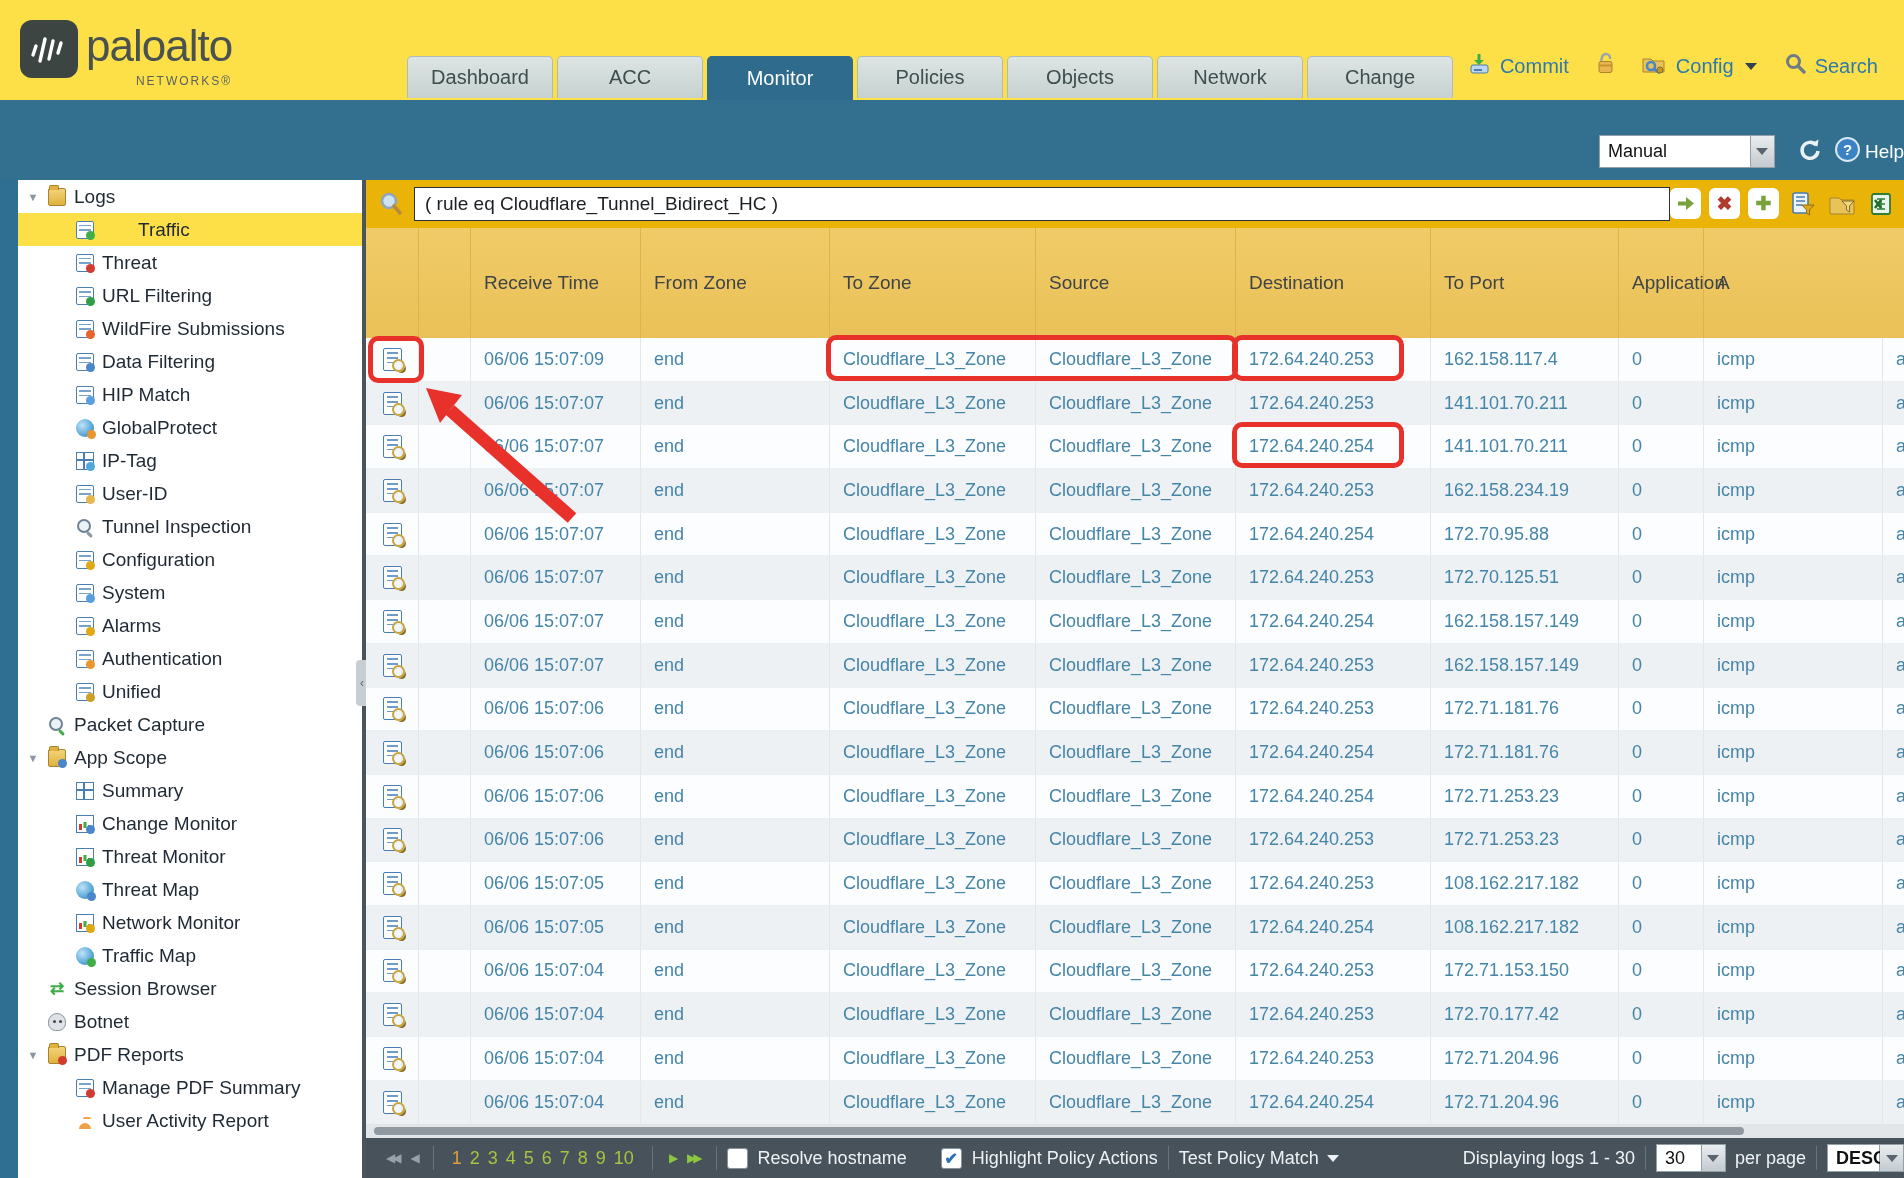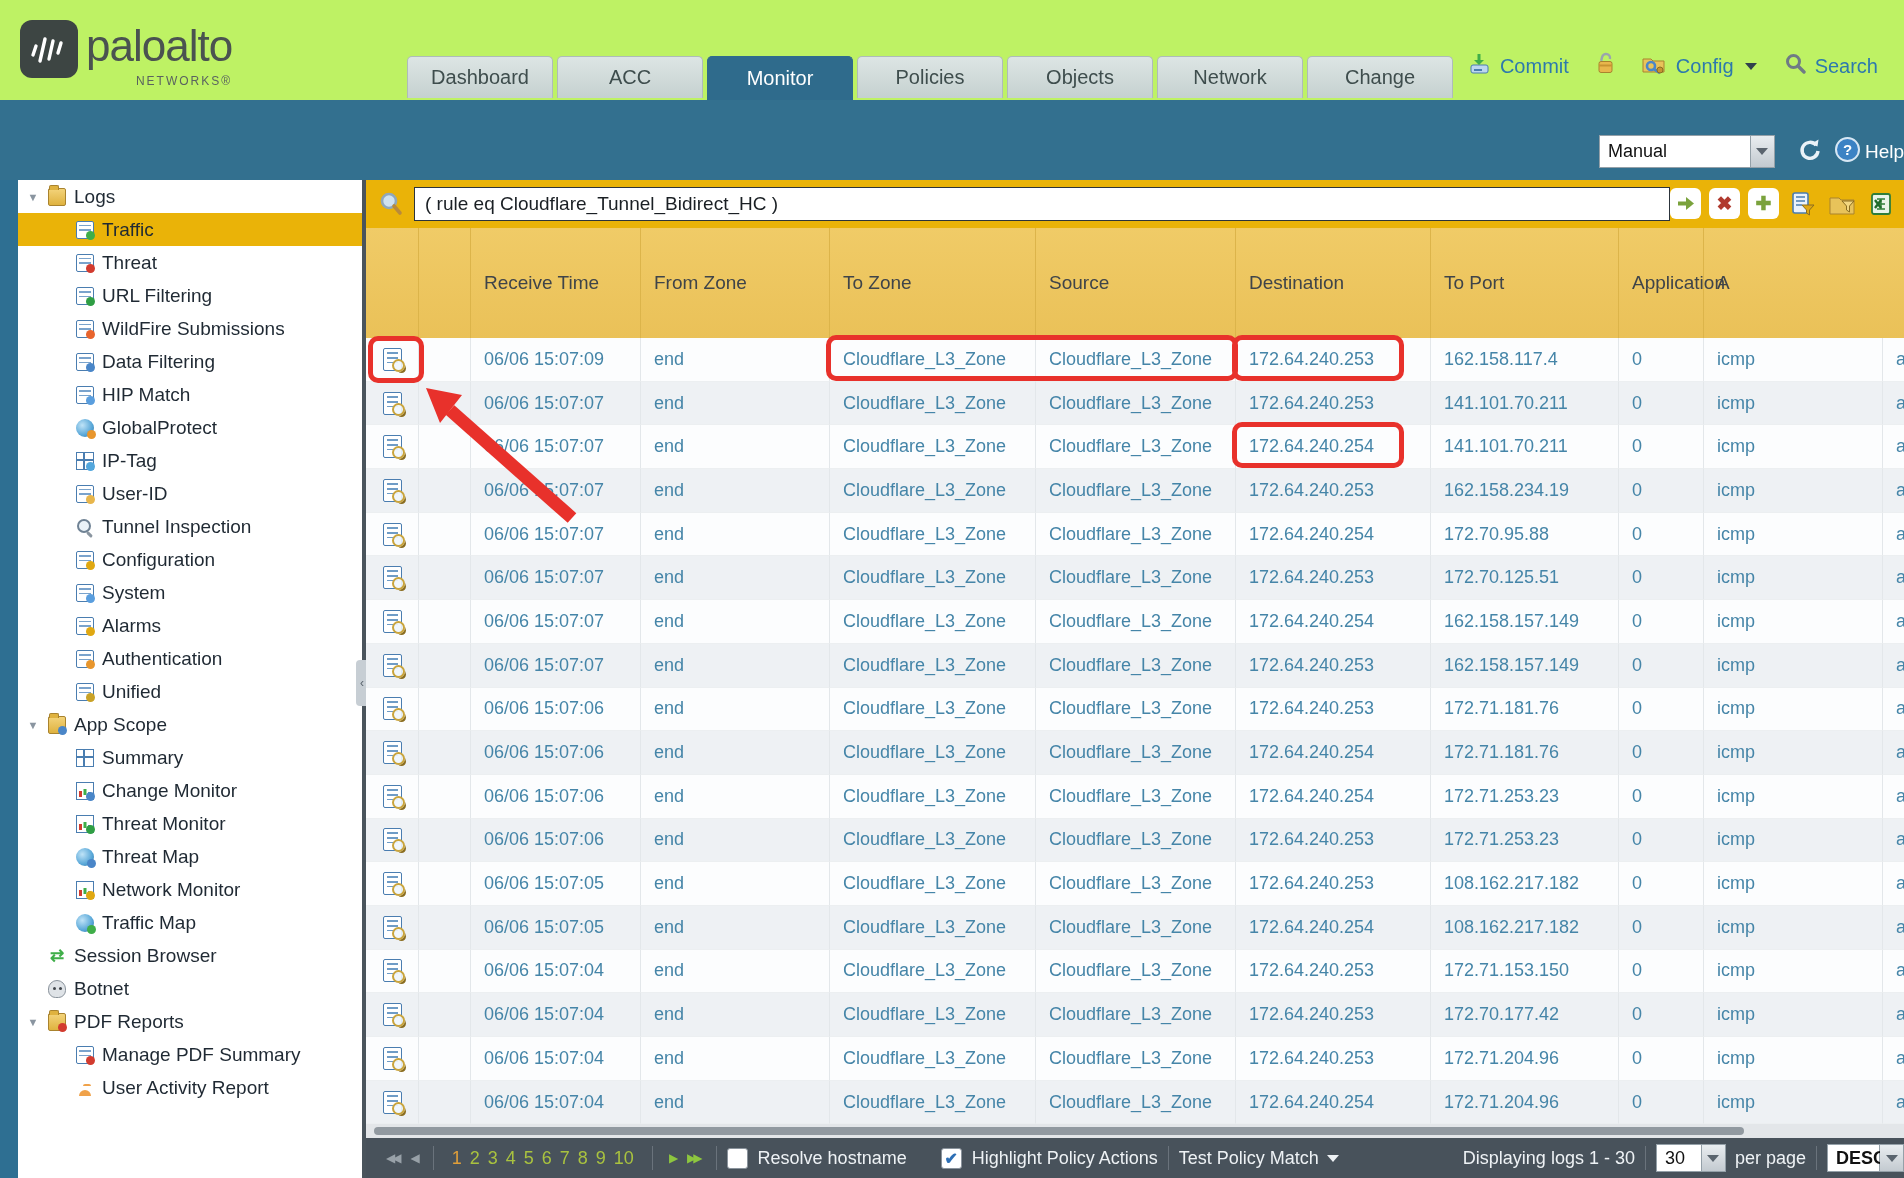--- a/index.html
+++ b/index.html
@@ -1,20 +1,20 @@
 <!DOCTYPE html>
 <html><head>
 <meta charset="utf-8">
 <style>
   * { margin:0; padding:0; box-sizing:border-box; }
   html,body { width:1904px; height:1178px; overflow:hidden; font-family:"Liberation Sans",sans-serif; background:#fff; }
   #stage { position:relative; width:1904px; height:1178px; }
 
   
-  .topbar { position:absolute; left:0; top:0; width:1904px; height:100px; background:#bef264; }
+  .topbar { position:absolute; left:0; top:0; width:1904px; height:100px; background:#fde047; }
   .logo { position:absolute; left:20px; top:20px; display:flex; }
   .logo-mark { width:58px; height:58px; background:#3d4543; border-radius:12px; position:relative; }
   .logo-mark svg { position:absolute; left:9px; top:13px; }
   .logo-word { margin-left:8px; }
   .logo-word .wm { font-size:44px; color:#4a5250; letter-spacing:-1px; line-height:52px; }
   .logo-word .nw { font-size:12px; color:#5a6260; letter-spacing:2px; text-align:right; margin-top:2px; }
 
   .tabs { position:absolute; left:407px; bottom:0; display:flex; gap:4px; }
   .tab { width:146px; height:42px; display:flex; align-items:center; justify-content:center;
          background:linear-gradient(#dde5e4,#c5d1d0); border:1px solid #aebbba; border-bottom:none;
@@ -45,21 +45,21 @@
                   font-family:"Liberation Sans",sans-serif; }
   .fbtns { position:absolute; right:8px; top:8px; display:flex; align-items:center; gap:8px; }
   .fbtn { width:31px; height:31px; background:#fff; border-radius:6px; display:flex; align-items:center;
           justify-content:center; cursor:pointer; font-size:19px; font-weight:bold; }
   .fbtn.flat { background:transparent; }
 
   
   .leftstrip { position:absolute; left:0; top:180px; width:18px; height:998px; background:#2e6f92; }
   .sidebar { position:absolute; left:18px; top:180px; width:344px; height:998px; background:#fff; overflow:hidden; }
   .sb-row { display:flex; align-items:center; height:33px; font-size:19px; color:#1f2933; cursor:pointer; white-space:nowrap; }
-  .sb-row.sel { background:#eab308; }
+  .sb-row.sel { background:#fde047;gap:36px; }
   .sb-row .tri { width:30px; text-align:center; font-size:11px; color:#8a95a0; flex:0 0 auto; }
   .sb-row.lvl1 { padding-left:58px; }
   .sb-row .lbl { margin-left:8px; }
   .side-divider { position:absolute; left:362px; top:180px; width:4px; height:998px; background:#4a545c; }
   .collapse-tab { position:absolute; left:356px; top:660px; width:12px; height:46px; background:#c7ced4;
                   border-radius:4px 0 0 4px; color:#5a646e; font-size:12px; display:flex; align-items:center;
                   justify-content:center; cursor:pointer; }
 
   
   .icn { width:18px; height:18px; position:relative; display:inline-block; flex:0 0 auto; }
@@ -368,20 +368,25 @@
 
     <span class="icn i-doc" style="--b: #e8962d;"></span>
     <span class="lbl">Authentication</span>
   </div>
       <div class="sb-row lvl1">
 
     <span class="icn i-doc" style="--b: #c9a227;"></span>
     <span class="lbl">Unified</span>
   </div>
       <div class="sb-row">
+    <span class="tri"></span>
+    <span class="icn i-mag" style="--b: #3fae49;"></span>
+    <span class="lbl">Packet Capture</span>
+  </div>
+      <div class="sb-row">
     <span class="tri">▼</span>
     <span class="icn i-folder" style="--b: #4a86c8;"></span>
     <span class="lbl">App Scope</span>
   </div>
       <div class="sb-row lvl1">
 
     <span class="icn i-grid"></span>
     <span class="lbl">Summary</span>
   </div>
       <div class="sb-row lvl1">

